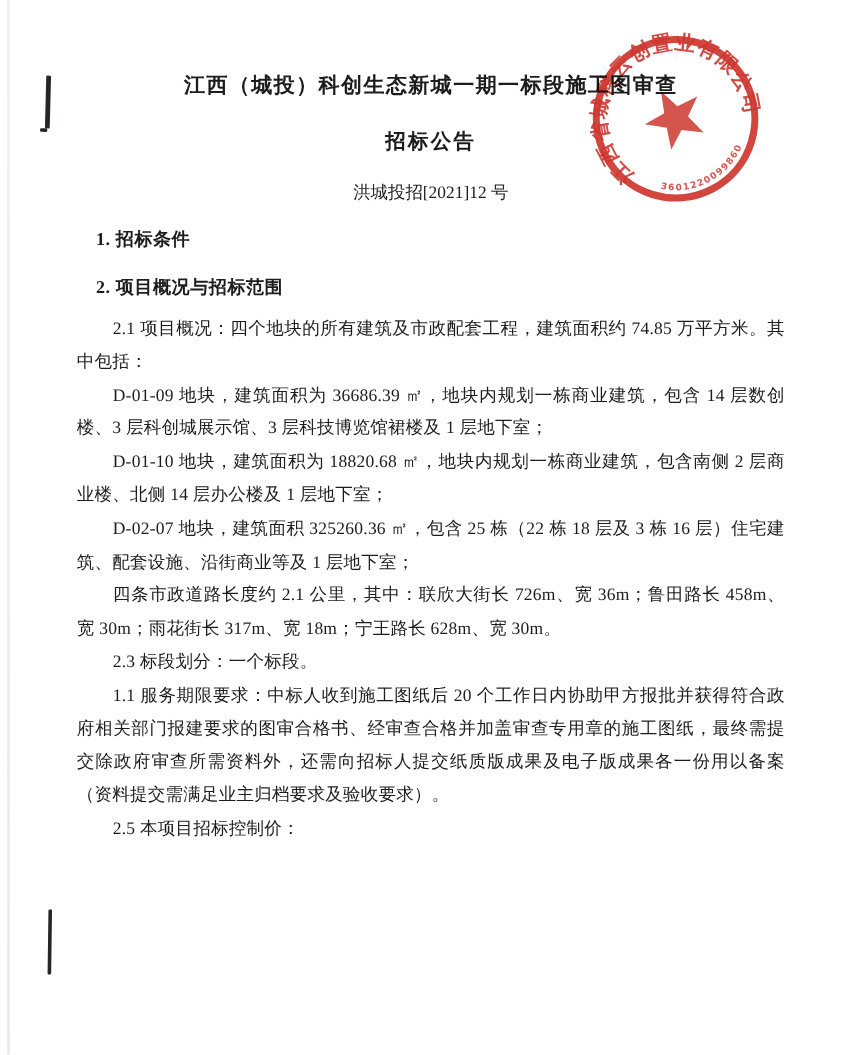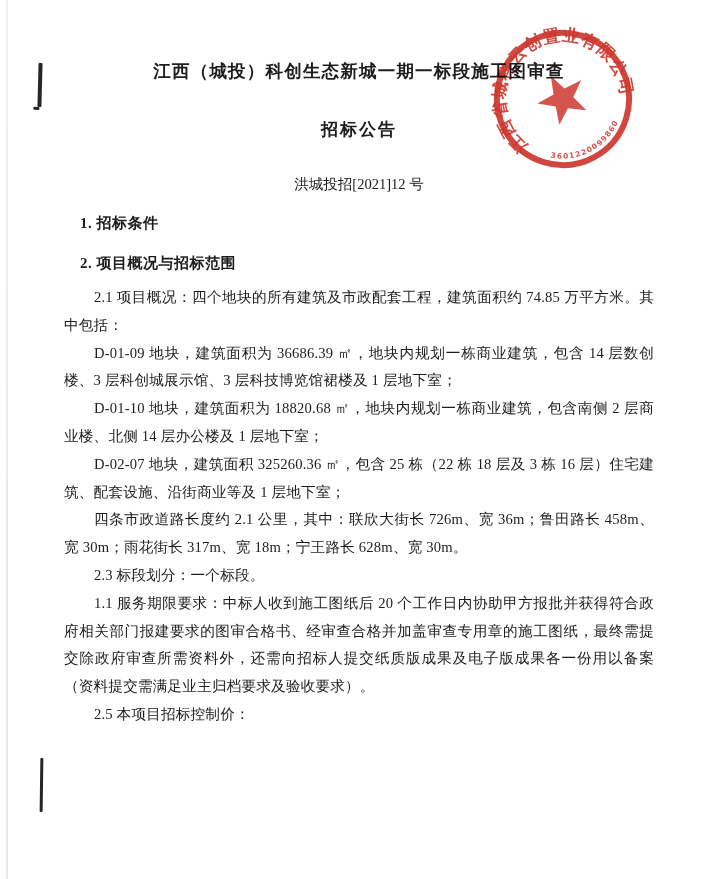--- a/index.html
+++ b/index.html
@@ -23,27 +23,27 @@
   .title {
     text-align:center;
     font-size:17.5px; font-weight:700;
     letter-spacing:1.2px;
     line-height:26px;
   }
   .subtitle {
     text-align:center;
     font-size:17px; font-weight:700;
     letter-spacing:2px;
-    margin-top:34px;
+    margin-top:22px;
     line-height:24px;
   }
   .docnum {
     text-align:center;
     font-size:14.5px;
-    margin-top:31px;
+    margin-top:20px;
     line-height:22px;
   }
   .h {
     font-size:15px; font-weight:700;
     margin:16px 0 9px 16px;
     line-height:24px;
     letter-spacing:.5px;
   }
   p.body {
     font-size:14.6px;

